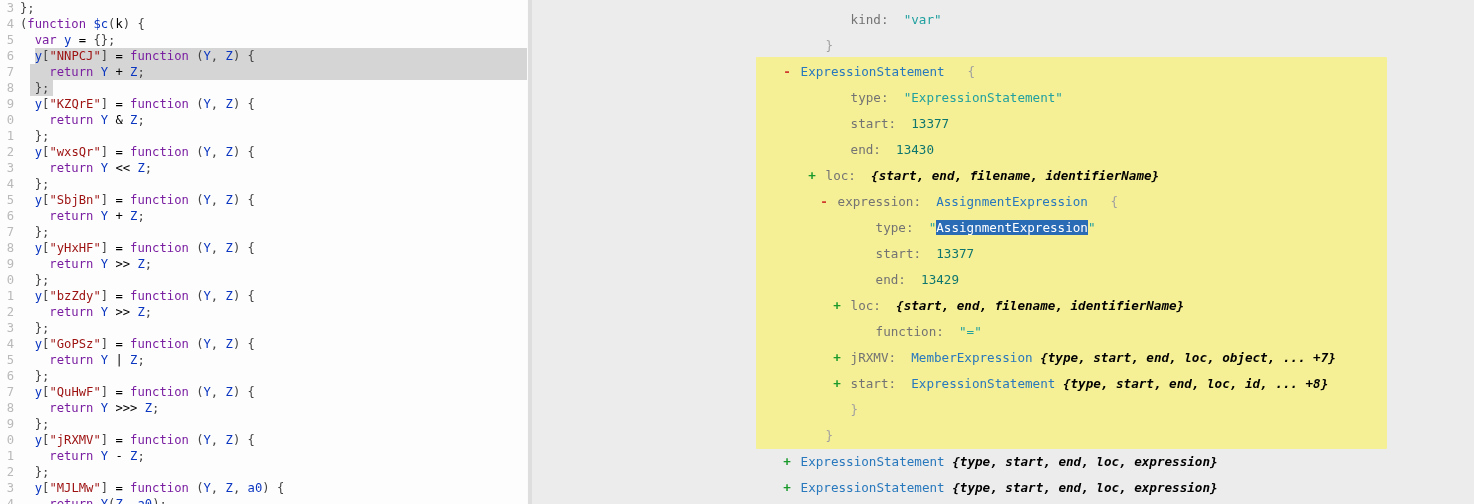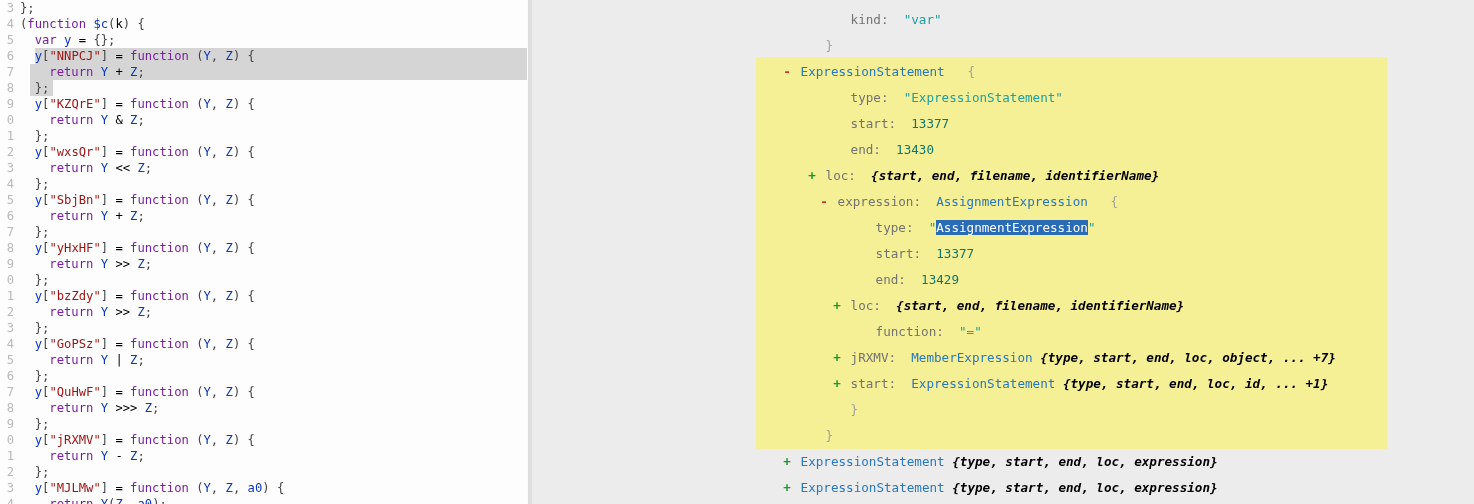--- a/index.html
+++ b/index.html
@@ -116,21 +116,21 @@
         <div class="arow" style="position: absolute; top: 111px; left: 0px; width: 100%;"><span style="margin-left: 299px; display: inline-block;"><span class="marker "></span><span class="k-key"> start: </span><span class="k-num"> 13377</span></span></div>
         <div class="arow" style="position: absolute; top: 137px; left: 0px; width: 100%;"><span style="margin-left: 299px; display: inline-block;"><span class="marker "></span><span class="k-key"> end: </span><span class="k-num"> 13430</span></span></div>
         <div class="arow" style="position: absolute; top: 163px; left: 0px; width: 100%;"><span style="margin-left: 274px; display: inline-block;"><span class="marker m-plus">+</span><span class="k-key"> loc: </span><span class="k-prev-d"> {start, end, filename, identifierName}</span></span></div>
         <div class="arow" style="position: absolute; top: 189px; left: 12px; width: 100%;"><span style="margin-left: 274px; display: inline-block;"><span class="marker m-minus">-</span><span class="k-key"> expression: </span><span class="k-type"> AssignmentExpression</span><span class="k-brace">   {</span></span></div>
         <div class="arow" style="position: absolute; top: 215px; left: 0px; width: 100%;"><span style="margin-left: 324px; display: inline-block;"><span class="marker "></span><span class="k-key"> type: </span><span class="k-str"><span> "</span><span class="selhl">AssignmentExpression</span><span>"</span></span></span></div>
         <div class="arow" style="position: absolute; top: 241px; left: 0px; width: 100%;"><span style="margin-left: 324px; display: inline-block;"><span class="marker "></span><span class="k-key"> start: </span><span class="k-num"> 13377</span></span></div>
         <div class="arow" style="position: absolute; top: 267px; left: 0px; width: 100%;"><span style="margin-left: 324px; display: inline-block;"><span class="marker "></span><span class="k-key"> end: </span><span class="k-num"> 13429</span></span></div>
         <div class="arow" style="position: absolute; top: 293px; left: 0px; width: 100%;"><span style="margin-left: 299px; display: inline-block;"><span class="marker m-plus">+</span><span class="k-key"> loc: </span><span class="k-prev-d"> {start, end, filename, identifierName}</span></span></div>
         <div class="arow" style="position: absolute; top: 319px; left: 0px; width: 100%;"><span style="margin-left: 324px; display: inline-block;"><span class="marker "></span><span class="k-key"> function: </span><span class="k-str"> "="</span></span></div>
         <div class="arow" style="position: absolute; top: 345px; left: 0px; width: 100%;"><span style="margin-left: 299px; display: inline-block;"><span class="marker m-plus">+</span><span class="k-key"> jRXMV: </span><span class="k-type"> MemberExpression</span><span class="k-prev-d"> {type, start, end, loc, object, ... +7}</span></span></div>
-        <div class="arow" style="position: absolute; top: 371px; left: 0px; width: 100%;"><span style="margin-left: 299px; display: inline-block;"><span class="marker m-plus">+</span><span class="k-key"> start: </span><span class="k-type"> ExpressionStatement</span><span class="k-prev-d"> {type, start, end, loc, id, ... +1}</span></span></div>
+        <div class="arow" style="position: absolute; top: 371px; left: 0px; width: 100%;"><span style="margin-left: 299px; display: inline-block;"><span class="marker m-plus">+</span><span class="k-key"> start: </span><span class="k-type"> ExpressionStatement</span><span class="k-prev-d"> {type, start, end, loc, id, ... +8}</span></span></div>
         <div class="arow" style="position: absolute; top: 397px; left: 0px; width: 100%;"><span style="margin-left: 299px; display: inline-block;"><span class="marker "></span><span class="k-brace"> }</span></span></div>
         <div class="arow" style="position: absolute; top: 423px; left: 0px; width: 100%;"><span style="margin-left: 274px; display: inline-block;"><span class="marker "></span><span class="k-brace"> }</span></span></div>
         <div class="arow" style="position: absolute; top: 449px; left: 0px; width: 100%;"><span style="margin-left: 249px; display: inline-block;"><span class="marker m-plus">+</span><span class="k-type"> ExpressionStatement</span><span class="k-prev-d"> {type, start, end, loc, expression}</span></span></div>
         <div class="arow" style="position: absolute; top: 475px; left: 0px; width: 100%;"><span style="margin-left: 249px; display: inline-block;"><span class="marker m-plus">+</span><span class="k-type"> ExpressionStatement</span><span class="k-prev-d"> {type, start, end, loc, expression}</span></span></div>
         <div class="arow" style="position: absolute; top: 501px; left: 0px; width: 100%;"><span style="margin-left: 249px; display: inline-block;"><span class="marker m-plus">+</span></span></div>
       </div>
   </div>
 
 </div>
 

